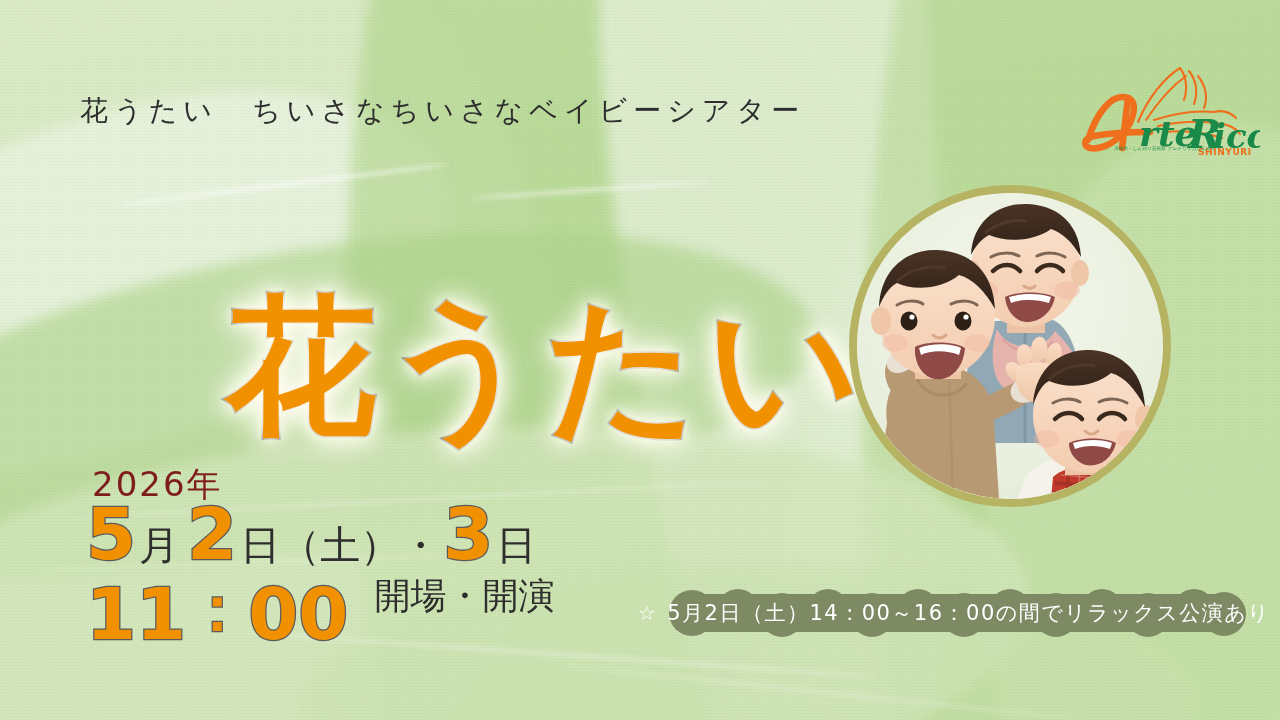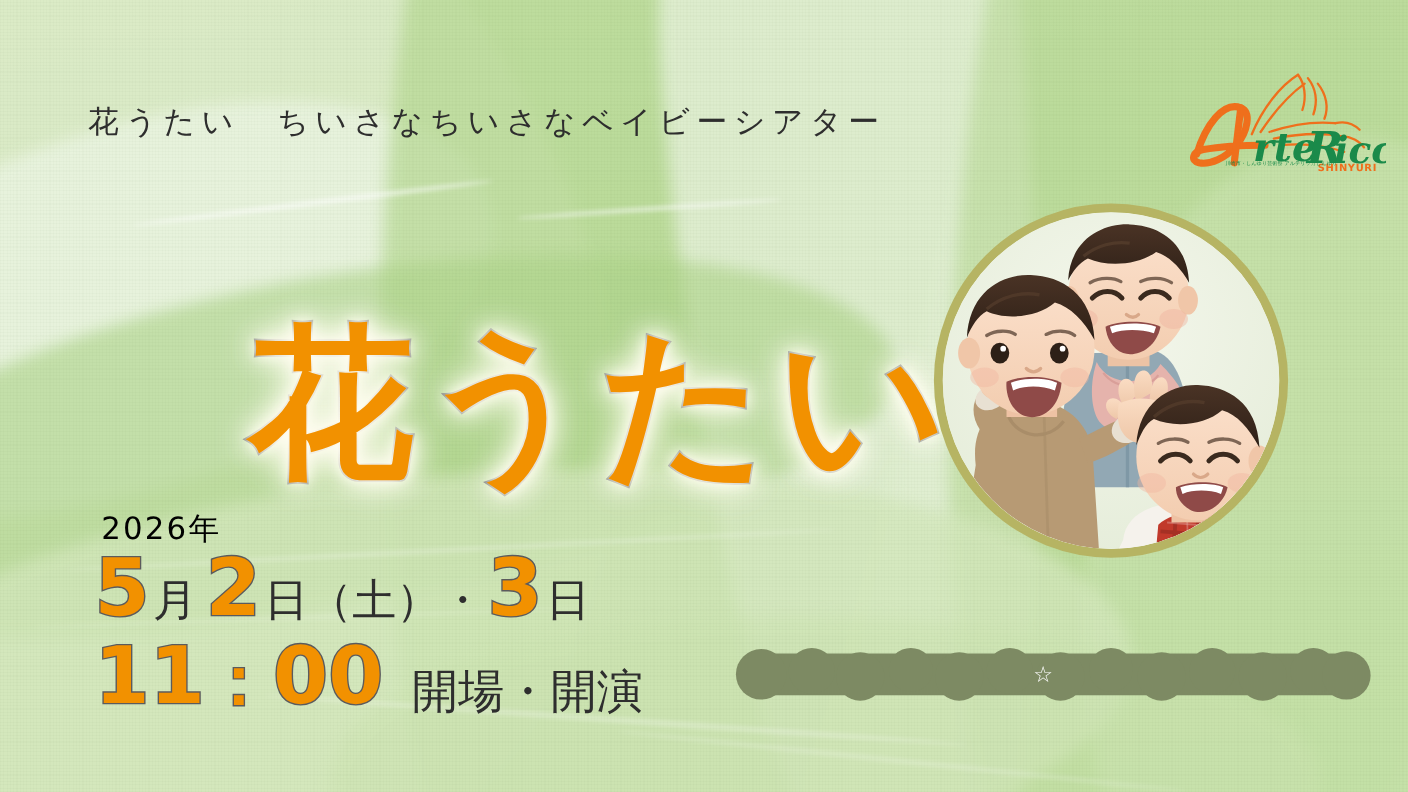--- a/index.html
+++ b/index.html
@@ -189,41 +189,41 @@
     position: absolute;
     left: 222px; top: 268px;
     font-size: 150px;
     letter-spacing: 8px;
   }
 
   
   #year {
     position: absolute;
     left: 88px; top: 462px;
-    font-size: 28px;
-    color: #000000;
+    font-size: 34px;
+    color: #7f1d1d;
     letter-spacing: 2px;
     font-family: "DejaVu Sans", "Liberation Sans", sans-serif;
     white-space: nowrap;
   }
 
   #dateline {
     position: absolute;
     left: 82px; top: 498px;
     white-space: nowrap;
     display: flex;
     align-items: baseline;
     font-family: "DejaVu Sans", "Liberation Sans", sans-serif;
   }
   #timeline {
     position: absolute;
     left: 82px; top: 578px;
     white-space: nowrap;
     display: flex;
-    align-items: flex-end;
+    align-items: flex-start;
     font-family: "DejaVu Sans", "Liberation Sans", sans-serif;
   }
 
   .num-big {
     font-size: 72px;
     font-weight: 700;
     color: #f29100;
     -webkit-text-stroke: 2.5px #5b5b5d;
     paint-order: stroke fill;
     line-height: 1;
@@ -244,21 +244,21 @@
 
   .time-colon {
     font-size: 62px;
     font-weight: 700;
     color: #f29100;
     -webkit-text-stroke: 2.5px #5b5b5d;
     paint-order: stroke fill;
     line-height: 1;
   }
   .label-kaijo {
-    font-size: 42px;
+    font-size: 36px;
     font-weight: 500;
     color: #2e2e2e;
     line-height: 1;
     margin-left: 26px;
   }
 
   
   #photo-frame {
     position: absolute;
     left: 845px; top: 185px;
@@ -558,17 +558,18 @@
           <circle cx="358" cy="23" r="20"></circle>
           <circle cx="404" cy="29" r="22"></circle>
           <circle cx="450" cy="24" r="21"></circle>
           <circle cx="496" cy="29" r="22"></circle>
           <circle cx="542" cy="24" r="21"></circle>
           <circle cx="572" cy="28" r="22"></circle>
         </g>
       </svg>
       <div id="relax-text">
         <span class="star">☆</span>
+        <span>5月2日（土）14：00～16：00の間でリラックス公演あり</span>
       </div>
     </div>
 
   </div>
 </div>
 
 </body></html>

